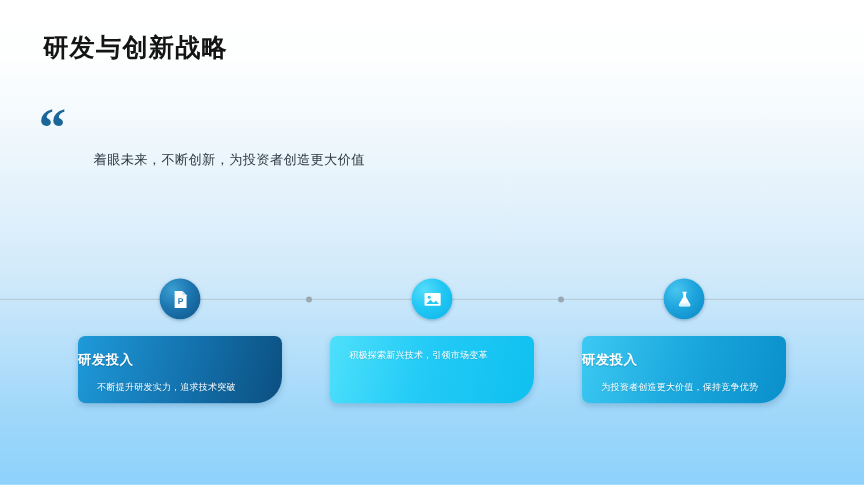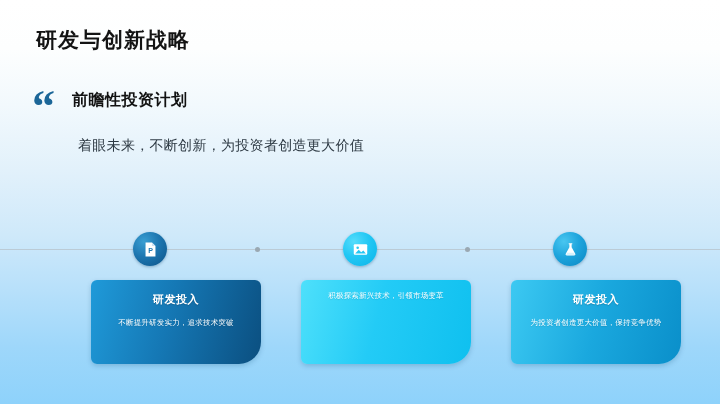--- a/index.html
+++ b/index.html
@@ -71,23 +71,23 @@
   }
   .quote-heading {
     font-size: 16px;
     font-weight: bold;
     color: #121212;
     letter-spacing: 0.5px;
     padding-top: 2px;
     white-space: nowrap;
   }
   .quote-sub {
-    margin-top: 13px;
+    margin-top: 2px;
     margin-left: 46px;
-    font-size: 14px;
+    font-size: 11px;
     color: #2e3a44;
     letter-spacing: 0.3px;
     white-space: nowrap;
   }
 
   
   .timeline-line {
     position: absolute;
     left: 0;
     right: 0;
@@ -130,26 +130,25 @@
     left: 553px;
     background: radial-gradient(circle at 32% 28%, #49c6f0 0%, #1ea5dd 45%, #0b86c2 100%);
   }
   .node svg { display: block; }
 
   
   .card {
     position: absolute;
     top: 280px;
     width: 170px;
-    height: 84px;
+    height: 56px;
     border-radius: 6px 6px 22px 6px;
     color: #ffffff;
-    text-align: center;
+    text-align: left;
     box-shadow: 0 2px 5px rgba(10,70,110,0.22);
-    margin-left: 26px;
   }
   .card.c1 {
     left: 65px;
     background: linear-gradient(105deg, #1f9ad9 0%, #1578b5 45%, #0b4f80 100%);
   }
   .card.c2 {
     left: 275px;
     background: linear-gradient(105deg, #4ee0fb 0%, #23cbf6 45%, #0fc0ef 100%);
   }
   .card.c3 {
@@ -176,21 +175,20 @@
 
 <div class="slide">
 
   <div class="page-title">研发与创新战略</div>
 
   <div class="quote-block">
     <div class="quote-row">
       <div class="quote-mark">
         <span>“</span>
       </div>
-      <div class="quote-heading">前瞻性投资计划</div>
     </div>
     <div class="quote-sub">着眼未来，不断创新，为投资者创造更大价值</div>
   </div>
 
   <div class="timeline-line"></div>
   <div class="tl-dot d1"></div>
   <div class="tl-dot d2"></div>
 
   <div class="node n1">
     <span>

